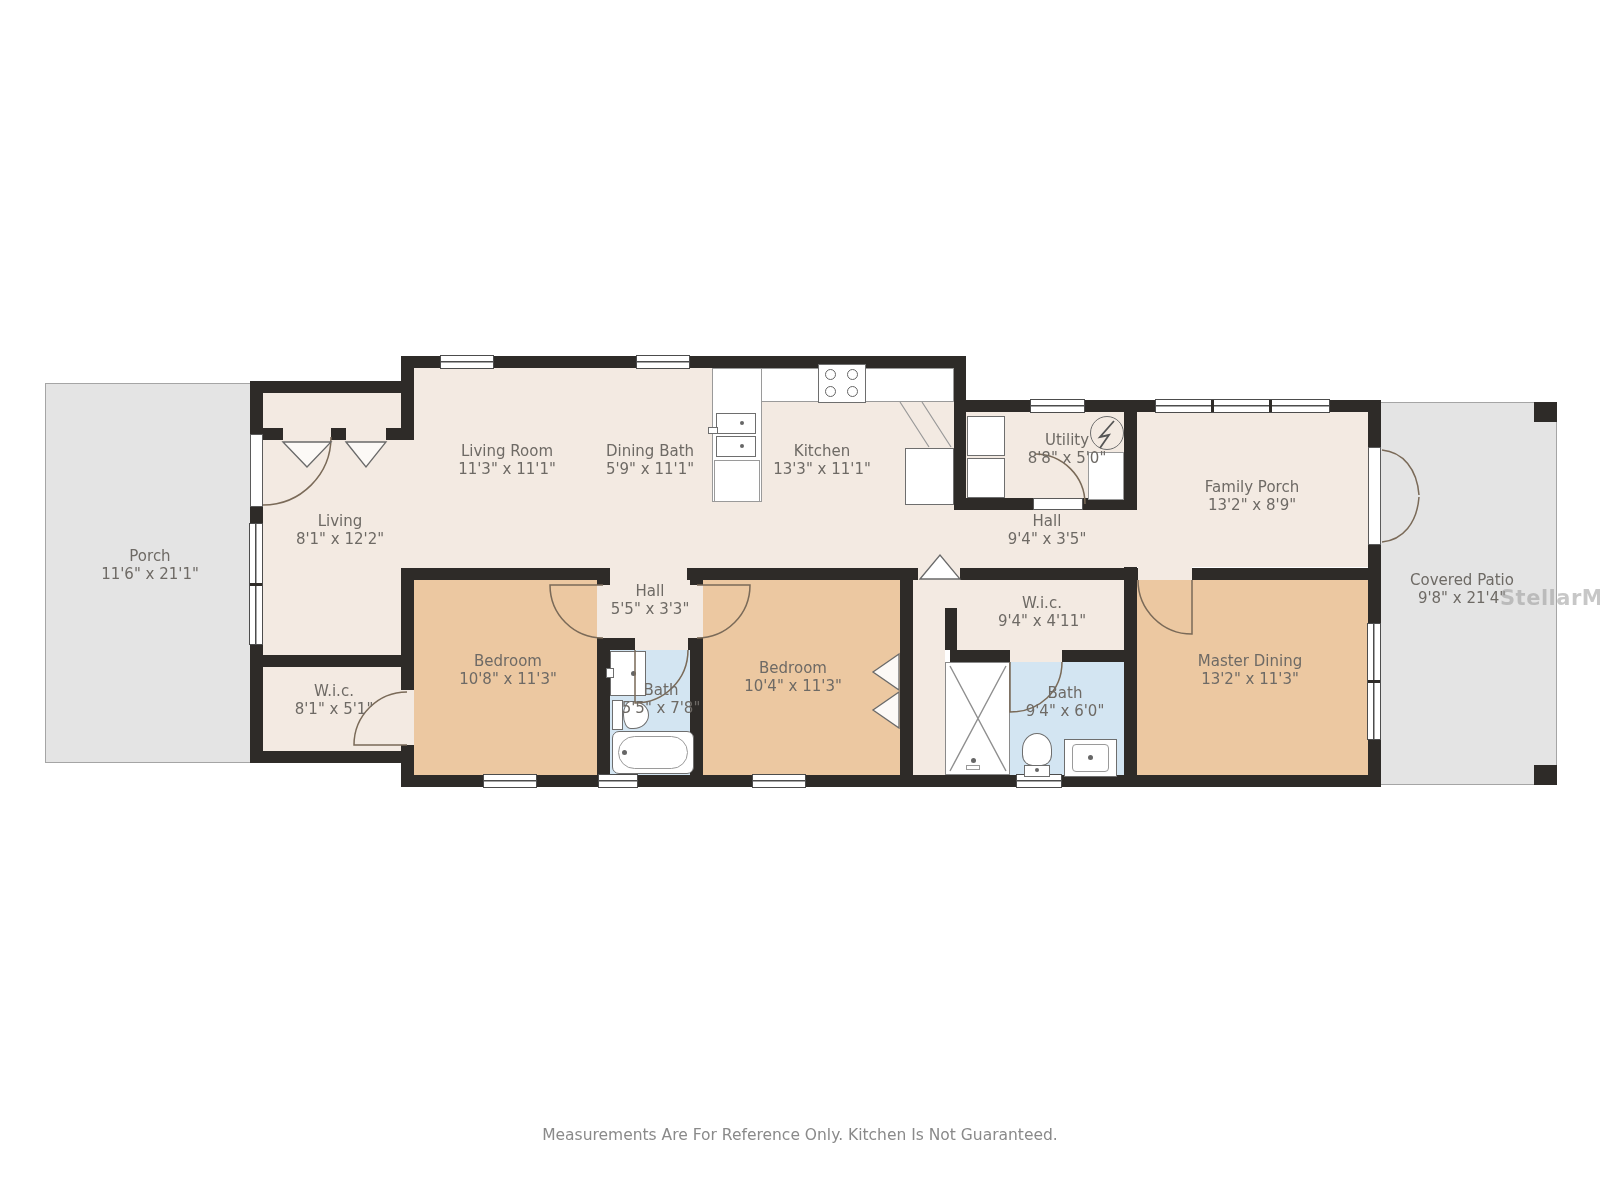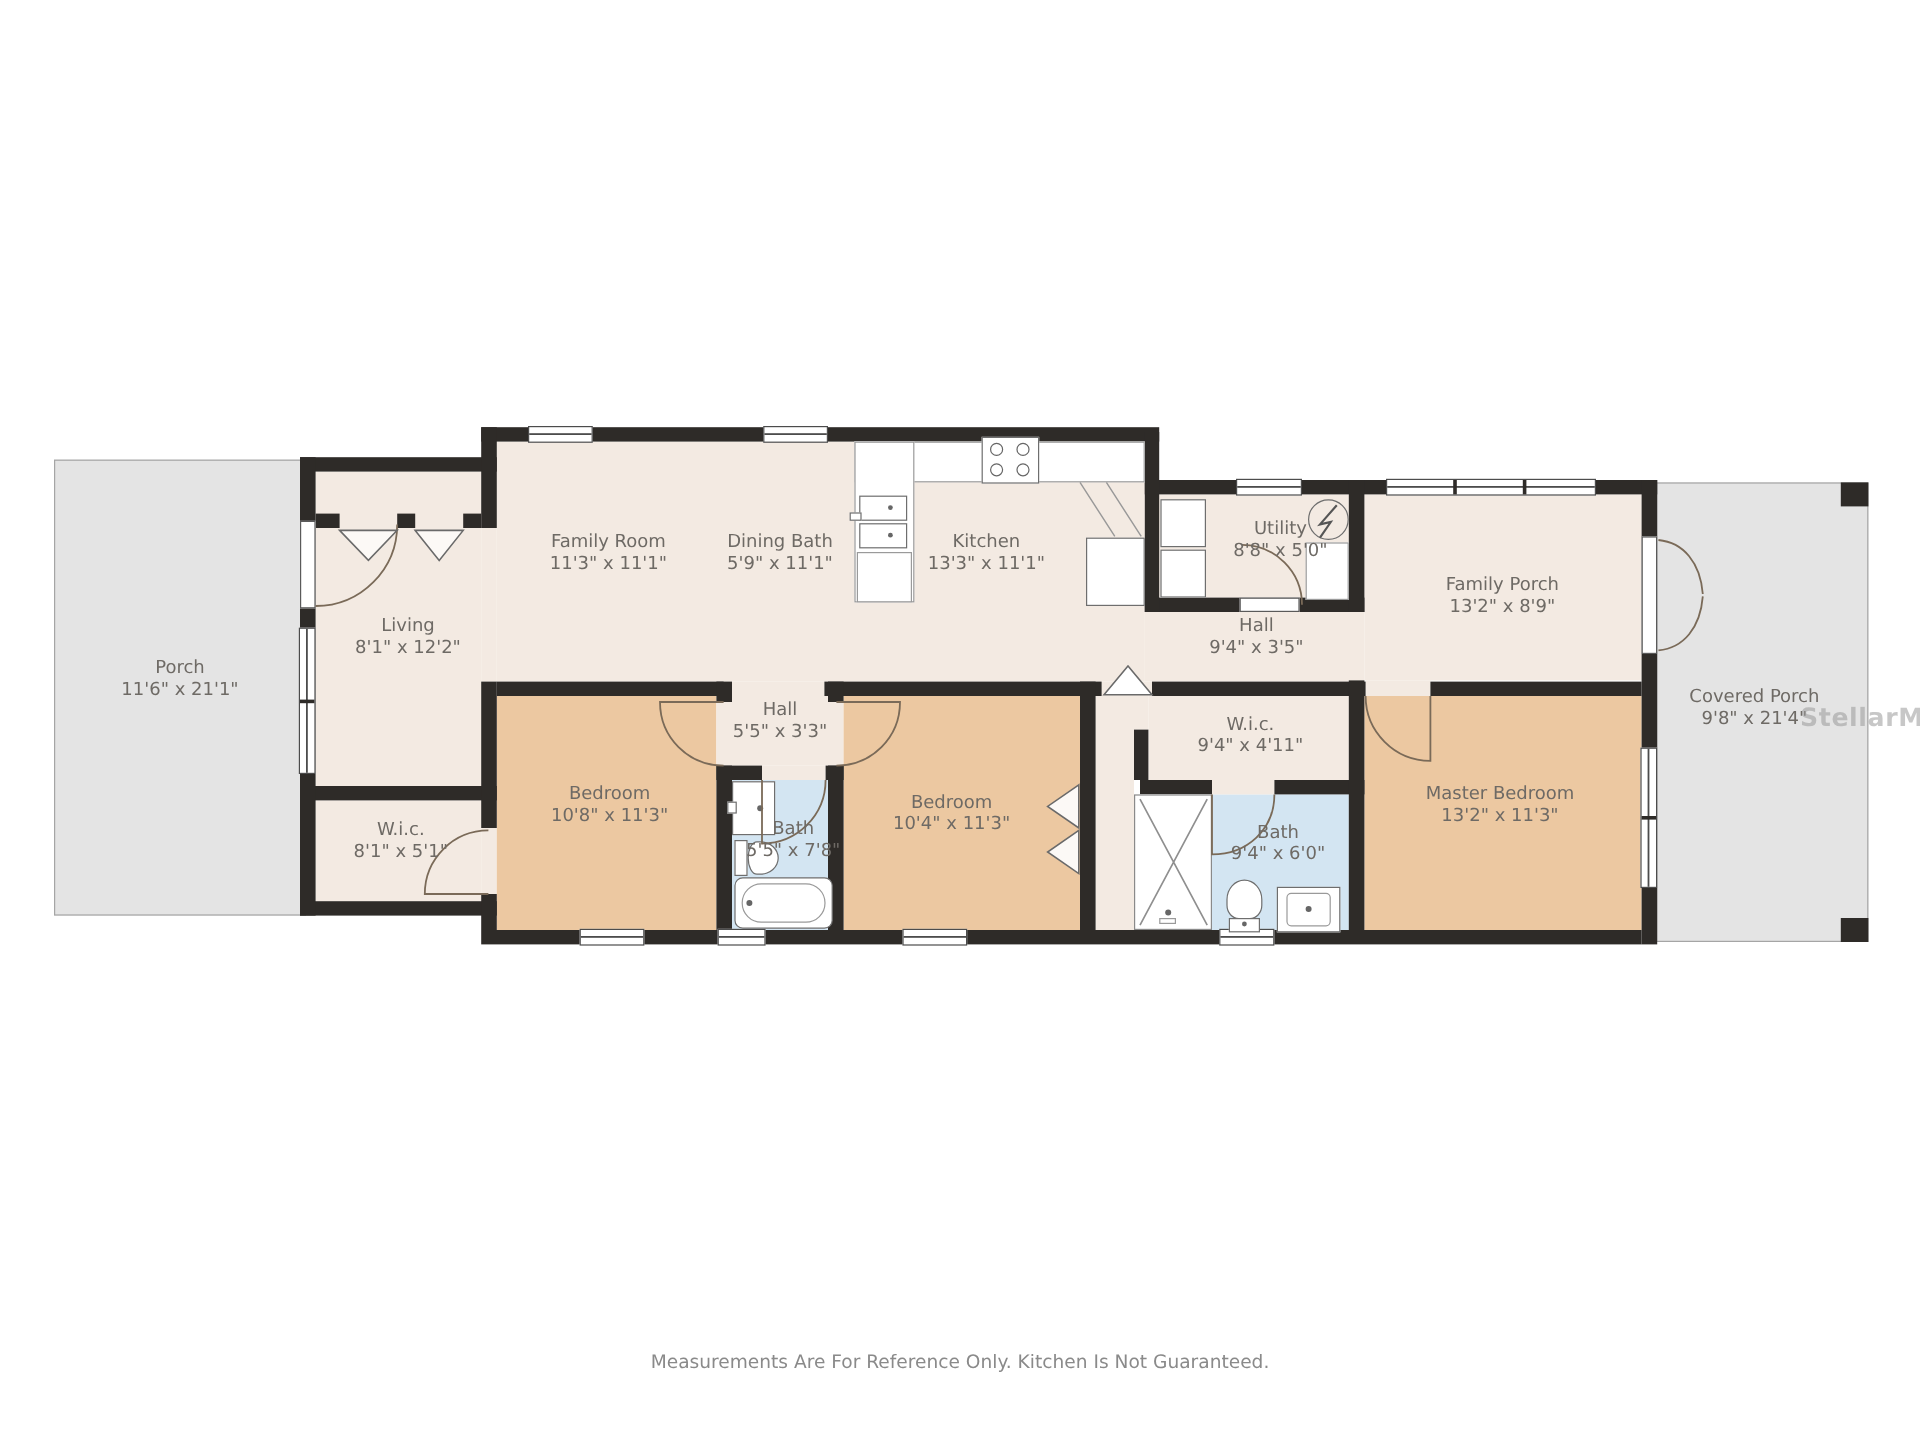--- a/index.html
+++ b/index.html
@@ -184,21 +184,21 @@
 </div>
 <div class="label" style="left:340px;top:530px">
   <div>Living</div>
   <div>8'1" x 12'2"</div>
 </div>
 <div class="label" style="left:334px;top:700px">
   <div>W.i.c.</div>
   <div>8'1" x 5'1"</div>
 </div>
 <div class="label" style="left:507px;top:460px">
-  <div>Family Room</div>
+  <div>Living Room</div>
   <div>11'3" x 11'1"</div>
 </div>
 <div class="label" style="left:650px;top:460px">
   <div>Dining Bath</div>
   <div>5'9" x 11'1"</div>
 </div>
 <div class="label" style="left:822px;top:460px">
   <div>Kitchen</div>
   <div>13'3" x 11'1"</div>
 </div>
@@ -208,21 +208,21 @@
 </div>
 <div class="label" style="left:1047px;top:530px">
   <div>Hall</div>
   <div>9'4" x 3'5"</div>
 </div>
 <div class="label" style="left:1252px;top:496px">
   <div>Family Porch</div>
   <div>13'2" x 8'9"</div>
 </div>
 <div class="label" style="left:1462px;top:589px">
-  <div>Covered Porch</div>
+  <div>Covered Patio</div>
   <div>9'8" x 21'4"</div>
 </div>
 <div class="label" style="left:508px;top:670px">
   <div>Bedroom</div>
   <div>10'8" x 11'3"</div>
 </div>
 <div class="label" style="left:650px;top:600px">
   <div>Hall</div>
   <div>5'5" x 3'3"</div>
 </div>
@@ -236,18 +236,18 @@
 </div>
 <div class="label" style="left:1042px;top:612px">
   <div>W.i.c.</div>
   <div>9'4" x 4'11"</div>
 </div>
 <div class="label" style="left:1065px;top:702px">
   <div>Bath</div>
   <div>9'4" x 6'0"</div>
 </div>
 <div class="label" style="left:1250px;top:670px">
-  <div>Master Bedroom</div>
+  <div>Master Dining</div>
   <div>13'2" x 11'3"</div>
 </div>
 
 <div class="wm">StellarMLS</div>
 <div class="disc">Measurements Are For Reference Only. Kitchen Is Not Guaranteed.</div>
 
 </body></html>

